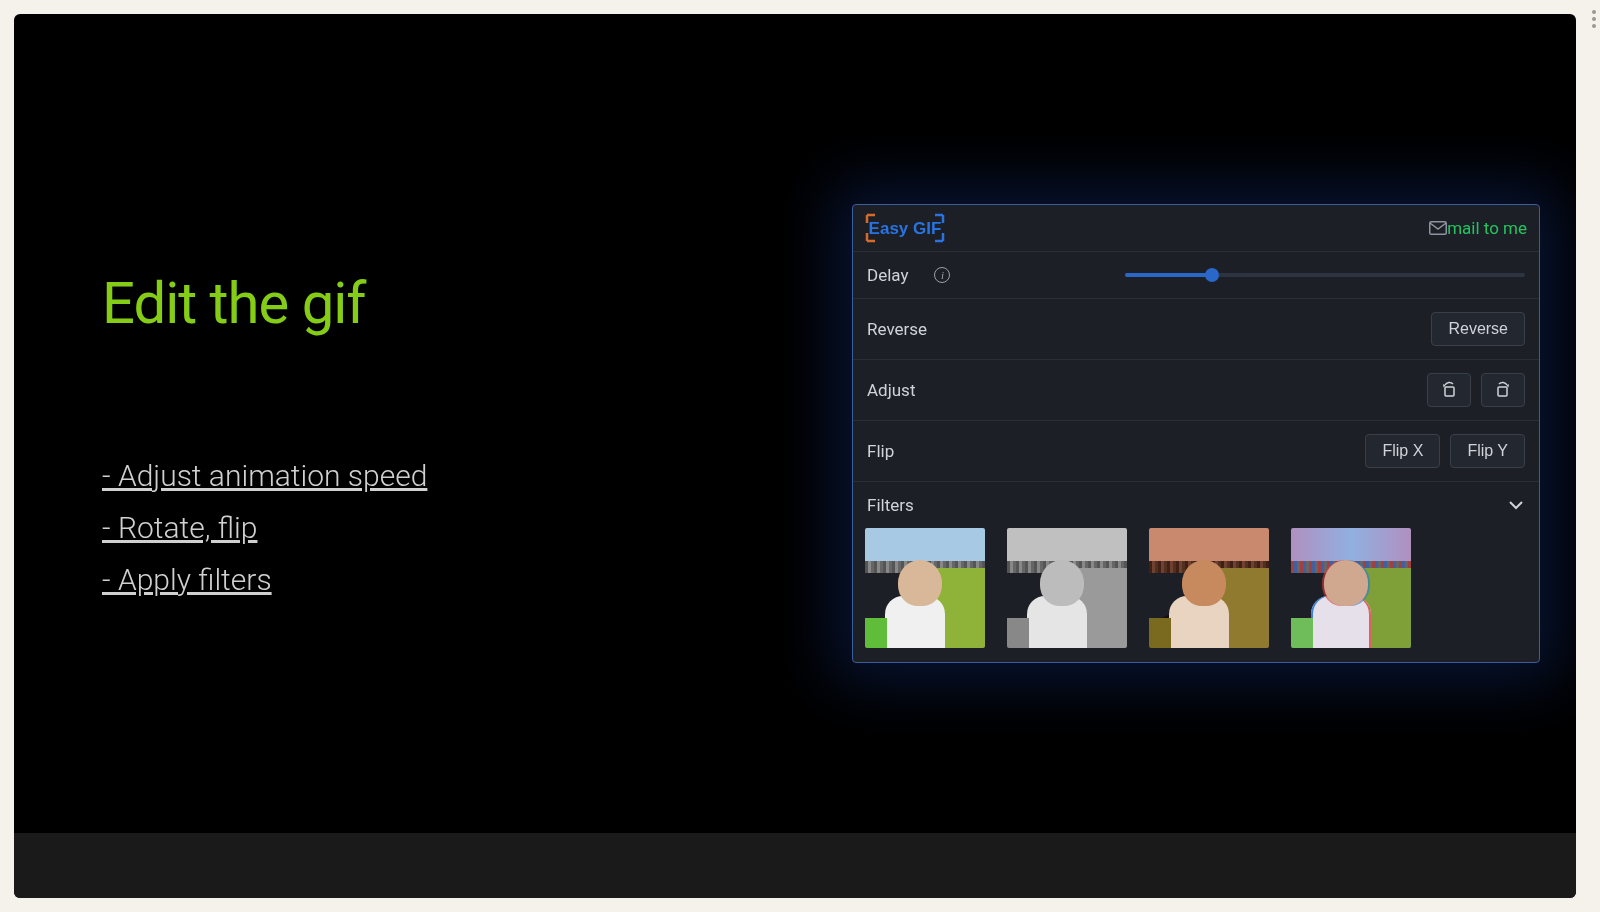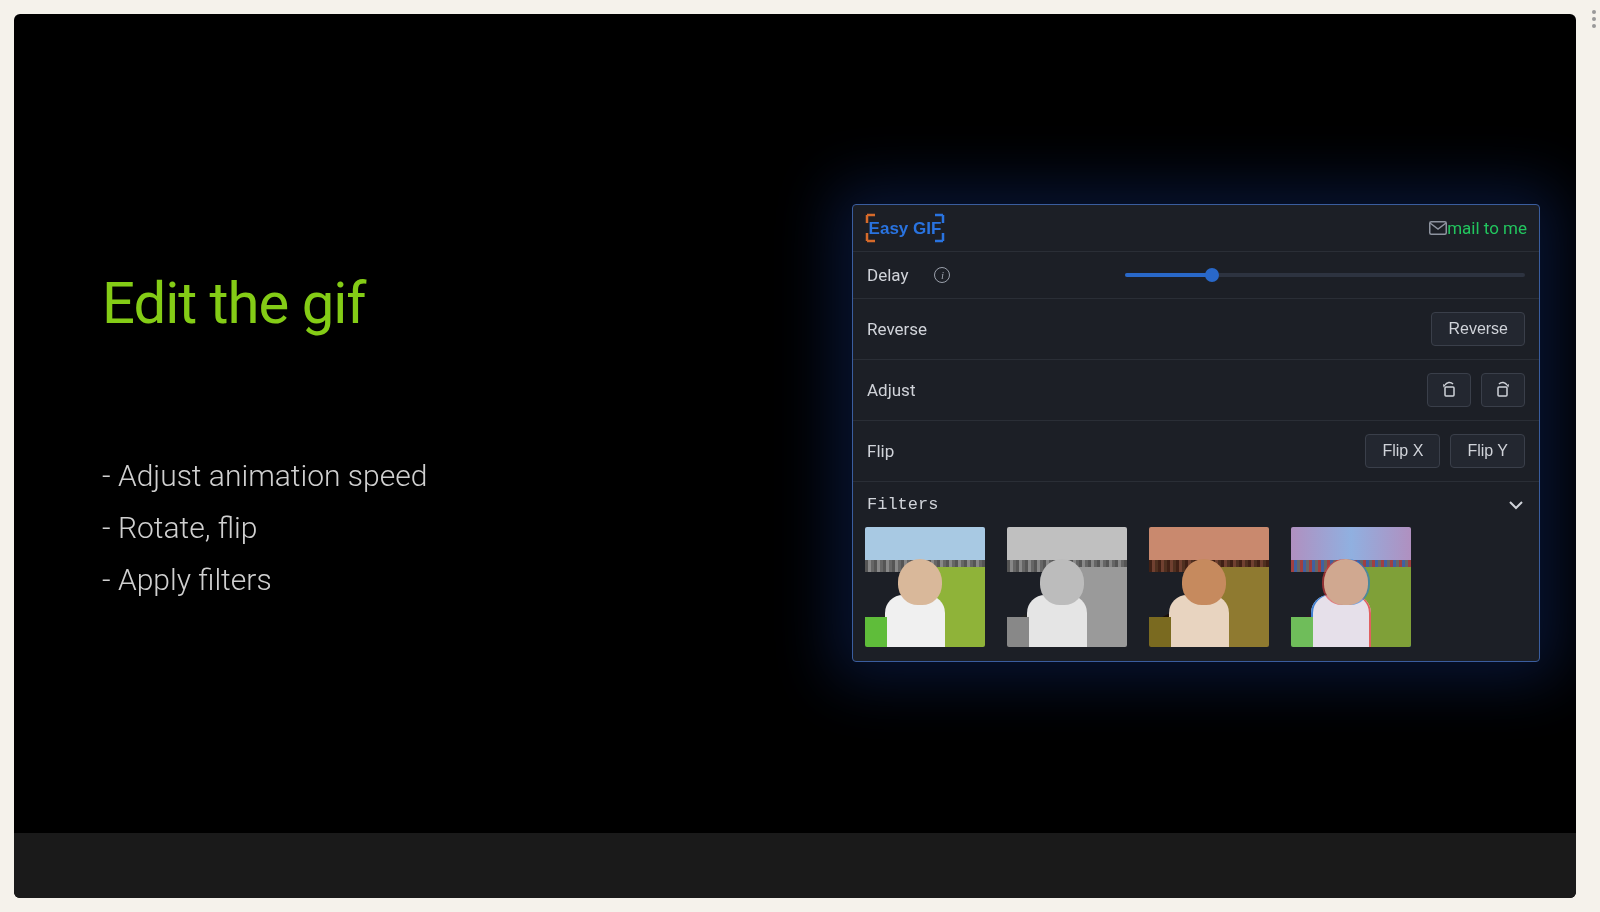--- a/index.html
+++ b/index.html
@@ -82,20 +82,21 @@
       margin-bottom: 115px;
     }
     .bullet-list {
       font-size: 30px;
       color: #d0d0d0;
       font-weight: 300;
       line-height: 1.6;
     }
     .bullet-item {
       margin-bottom: 4px;
+      text-decoration: underline;
     }
 
     
     .panel {
       position: absolute;
       left: 838px;
       top: 190px;
       width: 688px;
       background: #1c1f26;
       border: 1px solid #3a5d9e;
@@ -195,21 +196,20 @@
       gap: 10px;
     }
     .btn-icon {
       width: 44px;
       height: 34px;
       padding: 0;
     }
 
     .filters-row {
       border-bottom: none;
-      font-family: Liberation Mono, monospace;
     }
     .chevron-down {
       width: 18px;
       height: 18px;
     }
 
     .thumbs-row {
       display: flex;
       gap: 22px;
       padding: 0 12px 14px 12px;

